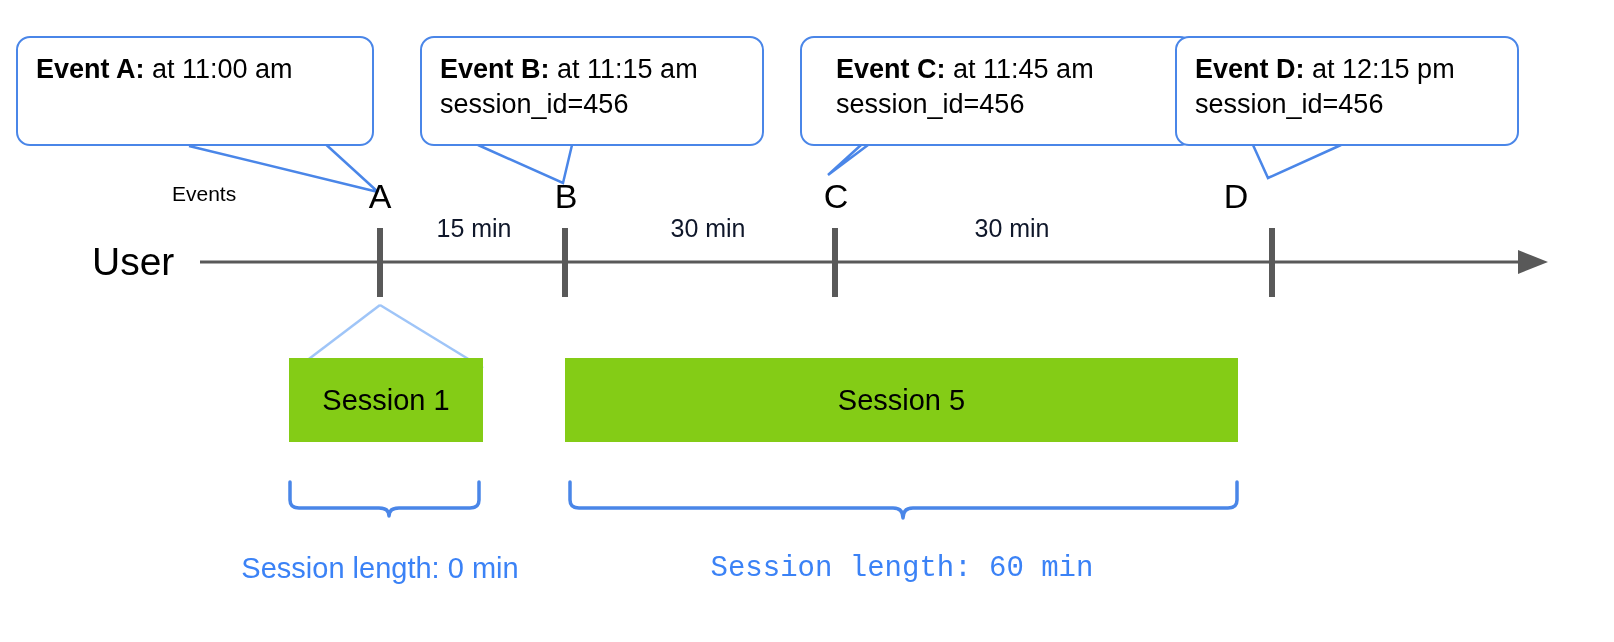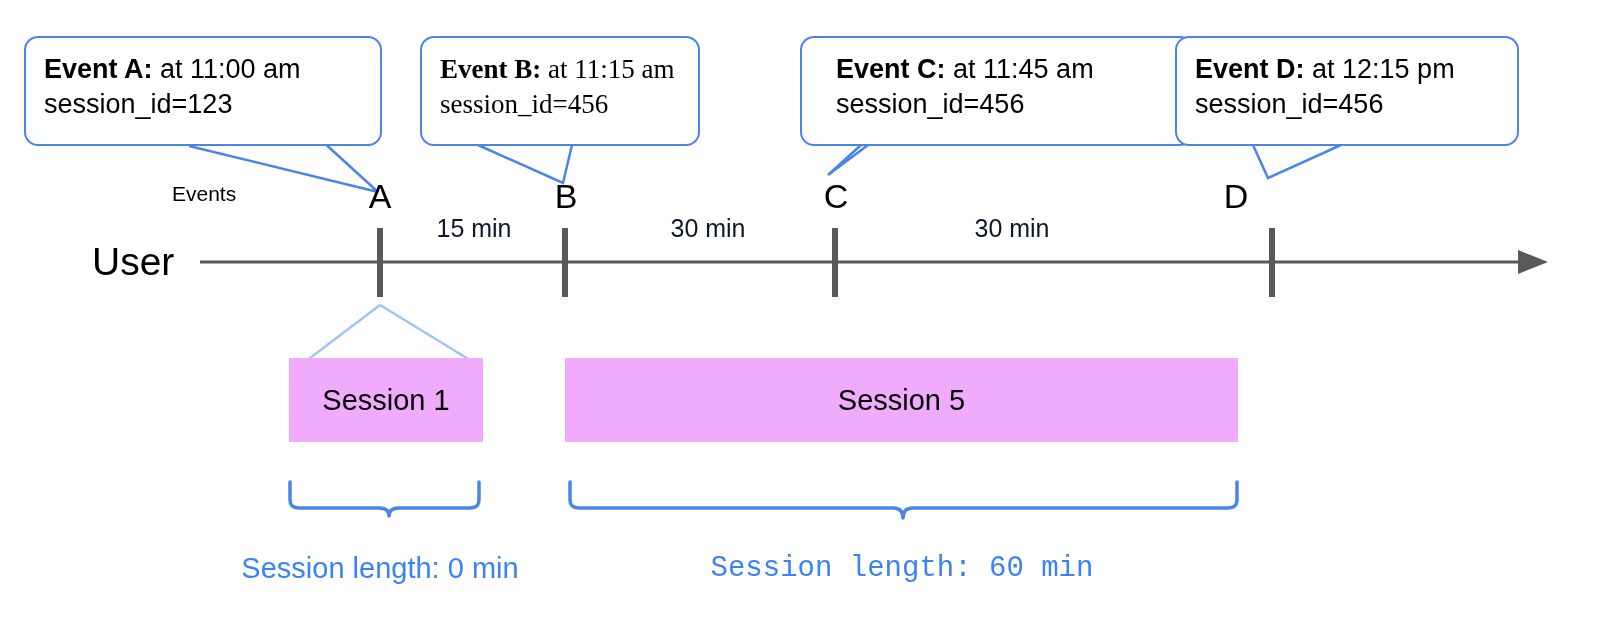--- a/index.html
+++ b/index.html
@@ -66,21 +66,21 @@
     color: #0f172a;
     white-space: nowrap;
     text-align: center;
     transform: translateX(-50%);
   }
 
   
   .session-box {
     position: absolute;
     box-sizing: border-box;
-    background: #f0abfc;
+    background: #84cc16;
     display: flex;
     align-items: center;
     justify-content: center;
     font-size: 29px;
     color: #000000;
   }
 
   
   .length-label {
     position: absolute;
@@ -121,26 +121,25 @@
     <path d="M 380,305 L 297,368" fill="none" stroke="#9fc5f8" stroke-width="2.5"></path>
     <path d="M 380,305 L 483,368" fill="none" stroke="#9fc5f8" stroke-width="2.5"></path>
 
     <path d="M 290,482 L 290,500 Q 290,508 299,508 L 379,508 Q 389,508 389,516
              Q 389,508 399,508 L 470,508 Q 479,508 479,500 L 479,482" fill="none" stroke="#4a86e8" stroke-width="3.5" stroke-linecap="round" stroke-linejoin="round"></path>
 
     <path d="M 570,482 L 570,500 Q 570,508 579,508 L 893,508 Q 903,508 903,518
              Q 903,508 913,508 L 1228,508 Q 1237,508 1237,500 L 1237,482" fill="none" stroke="#4a86e8" stroke-width="3.5" stroke-linecap="round" stroke-linejoin="round"></path>
   </svg>
 
-  <div class="callout" style="left:24px; top:36px; width:358px; height:110px;">
+  <div class="callout" style="left:16px; top:36px; width:358px; height:110px;">
     <span class="line"><span class="lead">Event A:</span><span> at 11:00 am</span></span>
-    <span class="line">session_id=123</span>
   </div>
 
-  <div class="callout" style="left:420px; top:36px; width:280px; height:110px;font-family:Liberation Serif, serif;">
+  <div class="callout" style="left:420px; top:36px; width:344px; height:110px;">
     <span class="line"><span class="lead">Event B:</span><span> at 11:15 am</span></span>
     <span class="line">session_id=456</span>
   </div>
 
   <div class="callout" style="left:800px; top:36px; width:394px; height:110px;padding-left:34px;">
     <span class="line"><span class="lead">Event C:</span><span> at 11:45 am</span></span>
     <span class="line">session_id=456</span>
   </div>
 
   <div class="callout" style="left:1175px; top:36px; width:344px; height:110px;">

